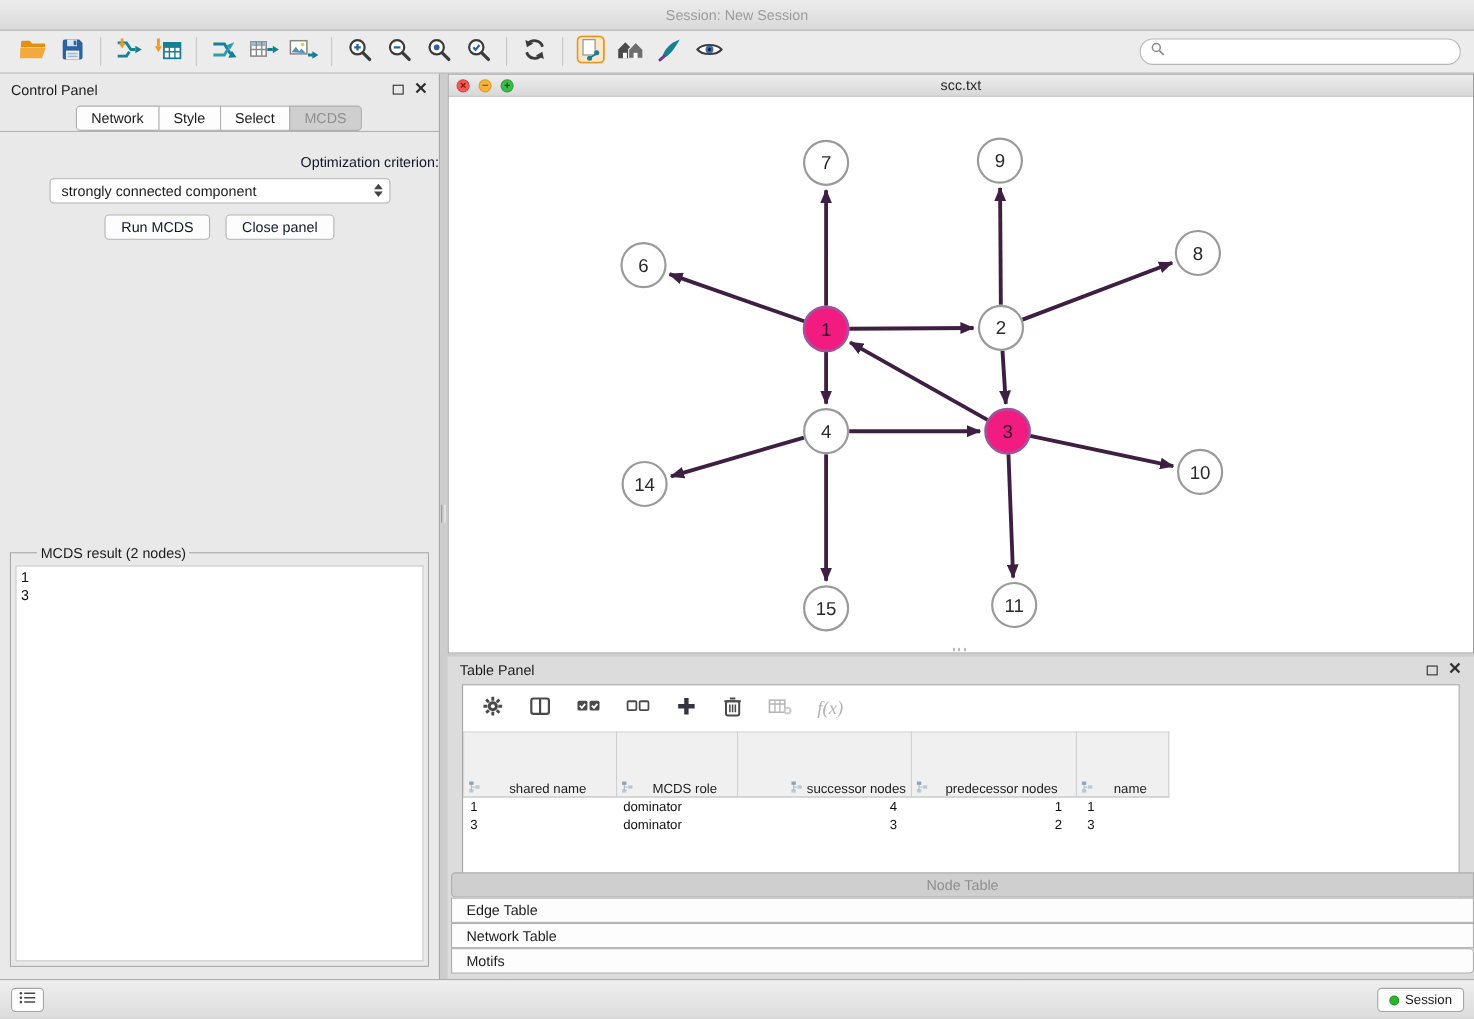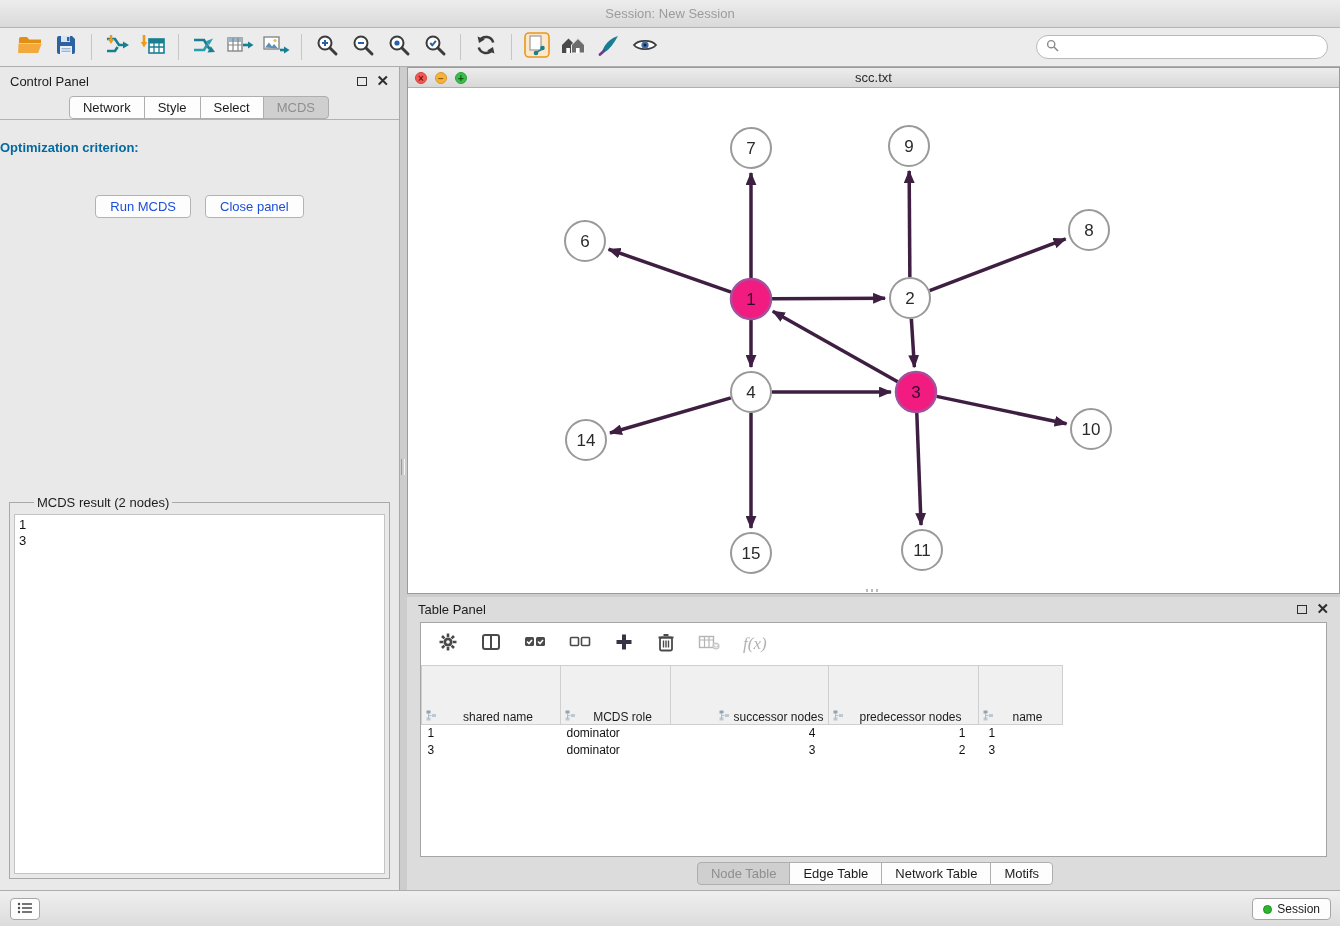--- a/index.html
+++ b/index.html
@@ -28,29 +28,29 @@
   .win-icons { margin-left:auto; display:flex; gap:9px; align-items:center; }
   .float-ic { width:10px; height:9px; border:1.5px solid #2e2e2e; display:inline-block; }
   .close-ic { font-size:15px; font-weight:bold; color:#2e2e2e; line-height:10px; }
   .cp-tabs { height:25px; display:flex; justify-content:center; align-items:flex-end; border-bottom:1px solid #b2b2b2; }
   .tab { border:1px solid #aeaeae; background:#fdfdfd; font-size:13px; padding:3px 13px 3px; margin-left:-1px; color:#1c1c1c;
          position:relative; line-height:15px; cursor:default; }
   .tab:first-child { border-top-left-radius:4px; border-bottom-left-radius:4px;text-align:center; }
   .tab:last-child { border-top-right-radius:4px; border-bottom-right-radius:4px; }
   .tab.active { background:#cfcfcf; color:#8f8f8f; }
   .cp-content { position:absolute; top:53px; left:0; right:0; bottom:0; }
-  .opt-label { position:absolute; top:20px; width:100%; text-align:left; font-size:13px; color:#0369a1;font-weight:bold; }
+  .opt-label { position:absolute; top:20px; width:100%; text-align:right; font-size:13px; color:#0f172a; }
   .criterion-select { position:absolute; top:42px; left:45px; width:310px; height:23px; background:#fff; border:1px solid #b3b3b3;
                       border-radius:4px; font-size:13px; color:#1c1c1c; display:flex; align-items:center; padding:0 22px 0 10px; }
   .stepper { position:absolute; right:6px; top:4px; display:flex; flex-direction:column; gap:2px; }
   .stepper i { display:block; width:0; height:0; border-left:4px solid transparent; border-right:4px solid transparent; }
   .stepper i.up { border-bottom:5px solid #444; }
   .stepper i.down { border-top:5px solid #444; }
   .cp-buttons { position:absolute; top:75px; left:0; width:100%; display:flex; justify-content:center; gap:14px; }
-  .btn { height:23px; background:#fdfdfd; border:1px solid #b3b3b3; border-radius:4px; font-size:13px; color:#1d4ed8;
+  .btn { height:23px; background:#fdfdfd; border:1px solid #b3b3b3; border-radius:4px; font-size:13px; color:#0f172a;
          padding:0 14px; font-family:"Liberation Sans", sans-serif; }
   .result-box { position:absolute; top:375px; left:9px; right:9px; bottom:11px; border:1px solid #a9a9a9; padding:4px; }
   .result-box legend { font-size:13px; color:#1c1c1c; padding:0 3px; margin-left:20px; }
   .result-list { width:100%; height:100%; background:#fff; border:1px solid #c4c4c4; overflow:hidden; padding:2px 4px; }
   .result-list div { font-size:13px; line-height:16px; color:#111; }
 
   
   .splitter { position:absolute; left:400px; top:0; width:7px; height:100%; }
   .splitter .grip { position:absolute; top:392px; left:1px; width:4px; height:16px;
                     border-left:1px solid #9a9a9a; border-right:1px solid #f4f4f4; }
@@ -75,21 +75,21 @@
   .tp-toolbar { height:42px; display:flex; align-items:center; gap:23px; padding:0 17px; }
   .fx-label { font-family:"Liberation Serif", serif; font-style:italic; font-size:17px; color:#b2b2b2; }
   table { border-collapse:collapse; font-size:12px; table-layout:fixed; }
   th { background:#f0f0f0; border:1px solid #cfcfcf; font-weight:normal; height:19px; padding:0; color:#1c1c1c; }
   th .th-inner { display:flex; align-items:center; padding:0 4px; gap:3px;margin-top:44px; }
   th .th-label { flex:1; text-align:center; }
   td { height:17px; padding:0 6px; color:#111; white-space:nowrap; overflow:hidden; }
   .col-0 { width:139px; } .col-1 { width:110px; } .col-2 { width:158px;padding-left:44px; } .col-3 { width:150px; } .col-4 { width:84px; }
   td.col-2, td.col-3 { text-align:right; padding-right:13px; }
   td.col-0 { padding-left:6px; } td.col-4 { padding-left:10px; }
-  .tp-tabs { position:absolute; bottom:5px; left:4px; right:0; display:flex; justify-content:center; }
+  .tp-tabs { position:absolute; bottom:5px; left:4px; right:0; display:flex; justify-content:center;flex-direction:column; }
 
   
   .statusbar { position:absolute; bottom:0; left:0; right:0; height:36px; background:linear-gradient(#efefef,#dcdcdc);
                border-top:1px solid #adadad; }
   .list-btn { position:absolute; left:10px; top:7px; width:30px; height:22px; border:1px solid #a6a6a6; border-radius:4px;
               background:#fdfdfd; display:flex; align-items:center; justify-content:center; }
   .memory-btn { position:absolute; right:9px; top:7px; height:22px; border:1px solid #a6a6a6; border-radius:4px;
                 background:#fdfdfd; display:flex; align-items:center; gap:5px; padding:0 10px; font-size:12px; color:#1c1c1c; }
   .mem-dot { width:9px; height:9px; border-radius:50%; background:#2db52d; border:1px solid #1f8f1f; }
 </style>
@@ -252,20 +252,27 @@
         </span>
       </div>
       <div class="cp-tabs" id="cp-tabs">
           <div class="tab">Network</div>
           <div class="tab">Style</div>
           <div class="tab">Select</div>
           <div class="tab active">MCDS</div>
         </div>
       <div class="cp-content">
         <div class="opt-label">Optimization criterion:</div>
+        <div class="criterion-select">
+          <span>strongly connected component</span>
+          <span class="stepper">
+              <i class="up"></i>
+              <i class="down"></i>
+            </span>
+        </div>
         <div class="cp-buttons">
           <button class="btn">Run MCDS</button>
           <button class="btn">Close panel</button>
         </div>
         <fieldset class="result-box">
           <legend>MCDS result (2 nodes)</legend>
           <div class="result-list" id="result-list">
               <div>1</div>
               <div>3</div>
             </div>

